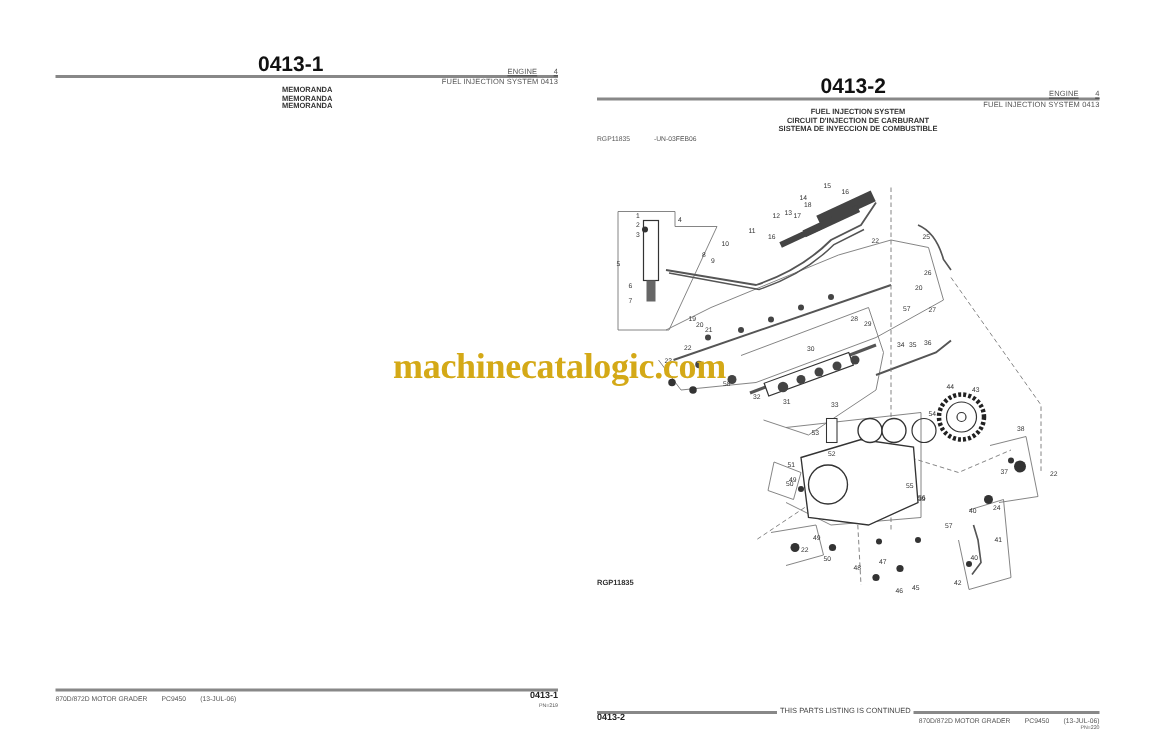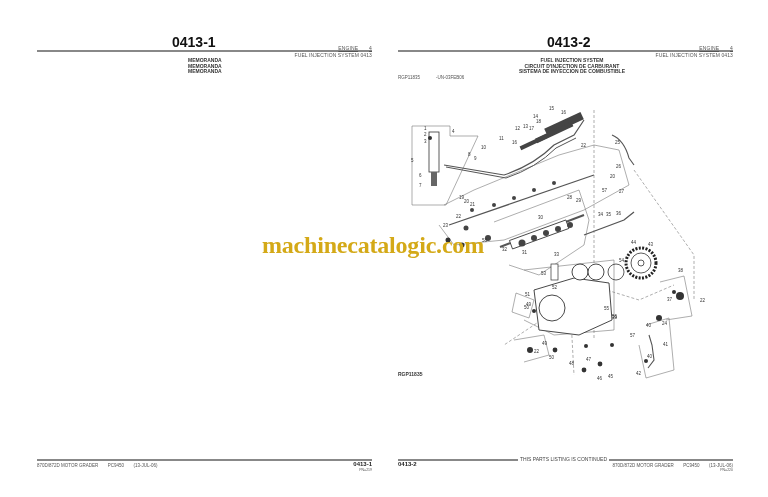--- a/index.html
+++ b/index.html
@@ -1,19 +1,19 @@
 <!DOCTYPE html>
 <html><head>
 <meta charset="utf-8">
 <style>
   html, body { margin:0; padding:0; background:#ffffff; }
   body { width:768px; height:497px; position:relative; overflow:hidden; font-family:"Liberation Sans", sans-serif; color:#222; }
   .page { position:absolute; top:0; height:353px; }
   #page-left { left:0; width:384px; }
-  #page-right { left:384px; width:384px; }
+  #page-right { left:384px; width:384px;margin-top:15px; }
   .pnum-title { position:absolute; top:34px; font-weight:bold; font-size:14px; color:#111; }
   .rule { position:absolute; height:2px; background:#888; }
   .hdr-small { position:absolute; font-size:5px; color:#555; text-align:right; letter-spacing:0.1px; white-space:nowrap; }
   .memo { position:absolute; top:58px; left:188px; font-size:5px; font-weight:bold; color:#333; line-height:5.5px; }
   .sect-title { position:absolute; top:58px; left:128px; width:120px; text-align:center; font-size:5px; font-weight:bold; color:#333; line-height:5.5px; }
   .ref { position:absolute; font-size:4.5px; color:#555; white-space:nowrap; }
   .foot-small { position:absolute; font-size:4.5px; color:#555; white-space:nowrap; }
   .foot-num { position:absolute; font-size:6px; font-weight:bold; color:#222; }
   .watermark { position:absolute; top:232px; left:262px; font-size:24px; font-weight:bold; color:#d4a917; white-space:nowrap; letter-spacing:-0.2px; z-index:5;font-family:Liberation Serif, serif; }
   .cont { position:absolute; font-size:5px; color:#444; background:#fff; padding:0 2px; white-space:nowrap; }

